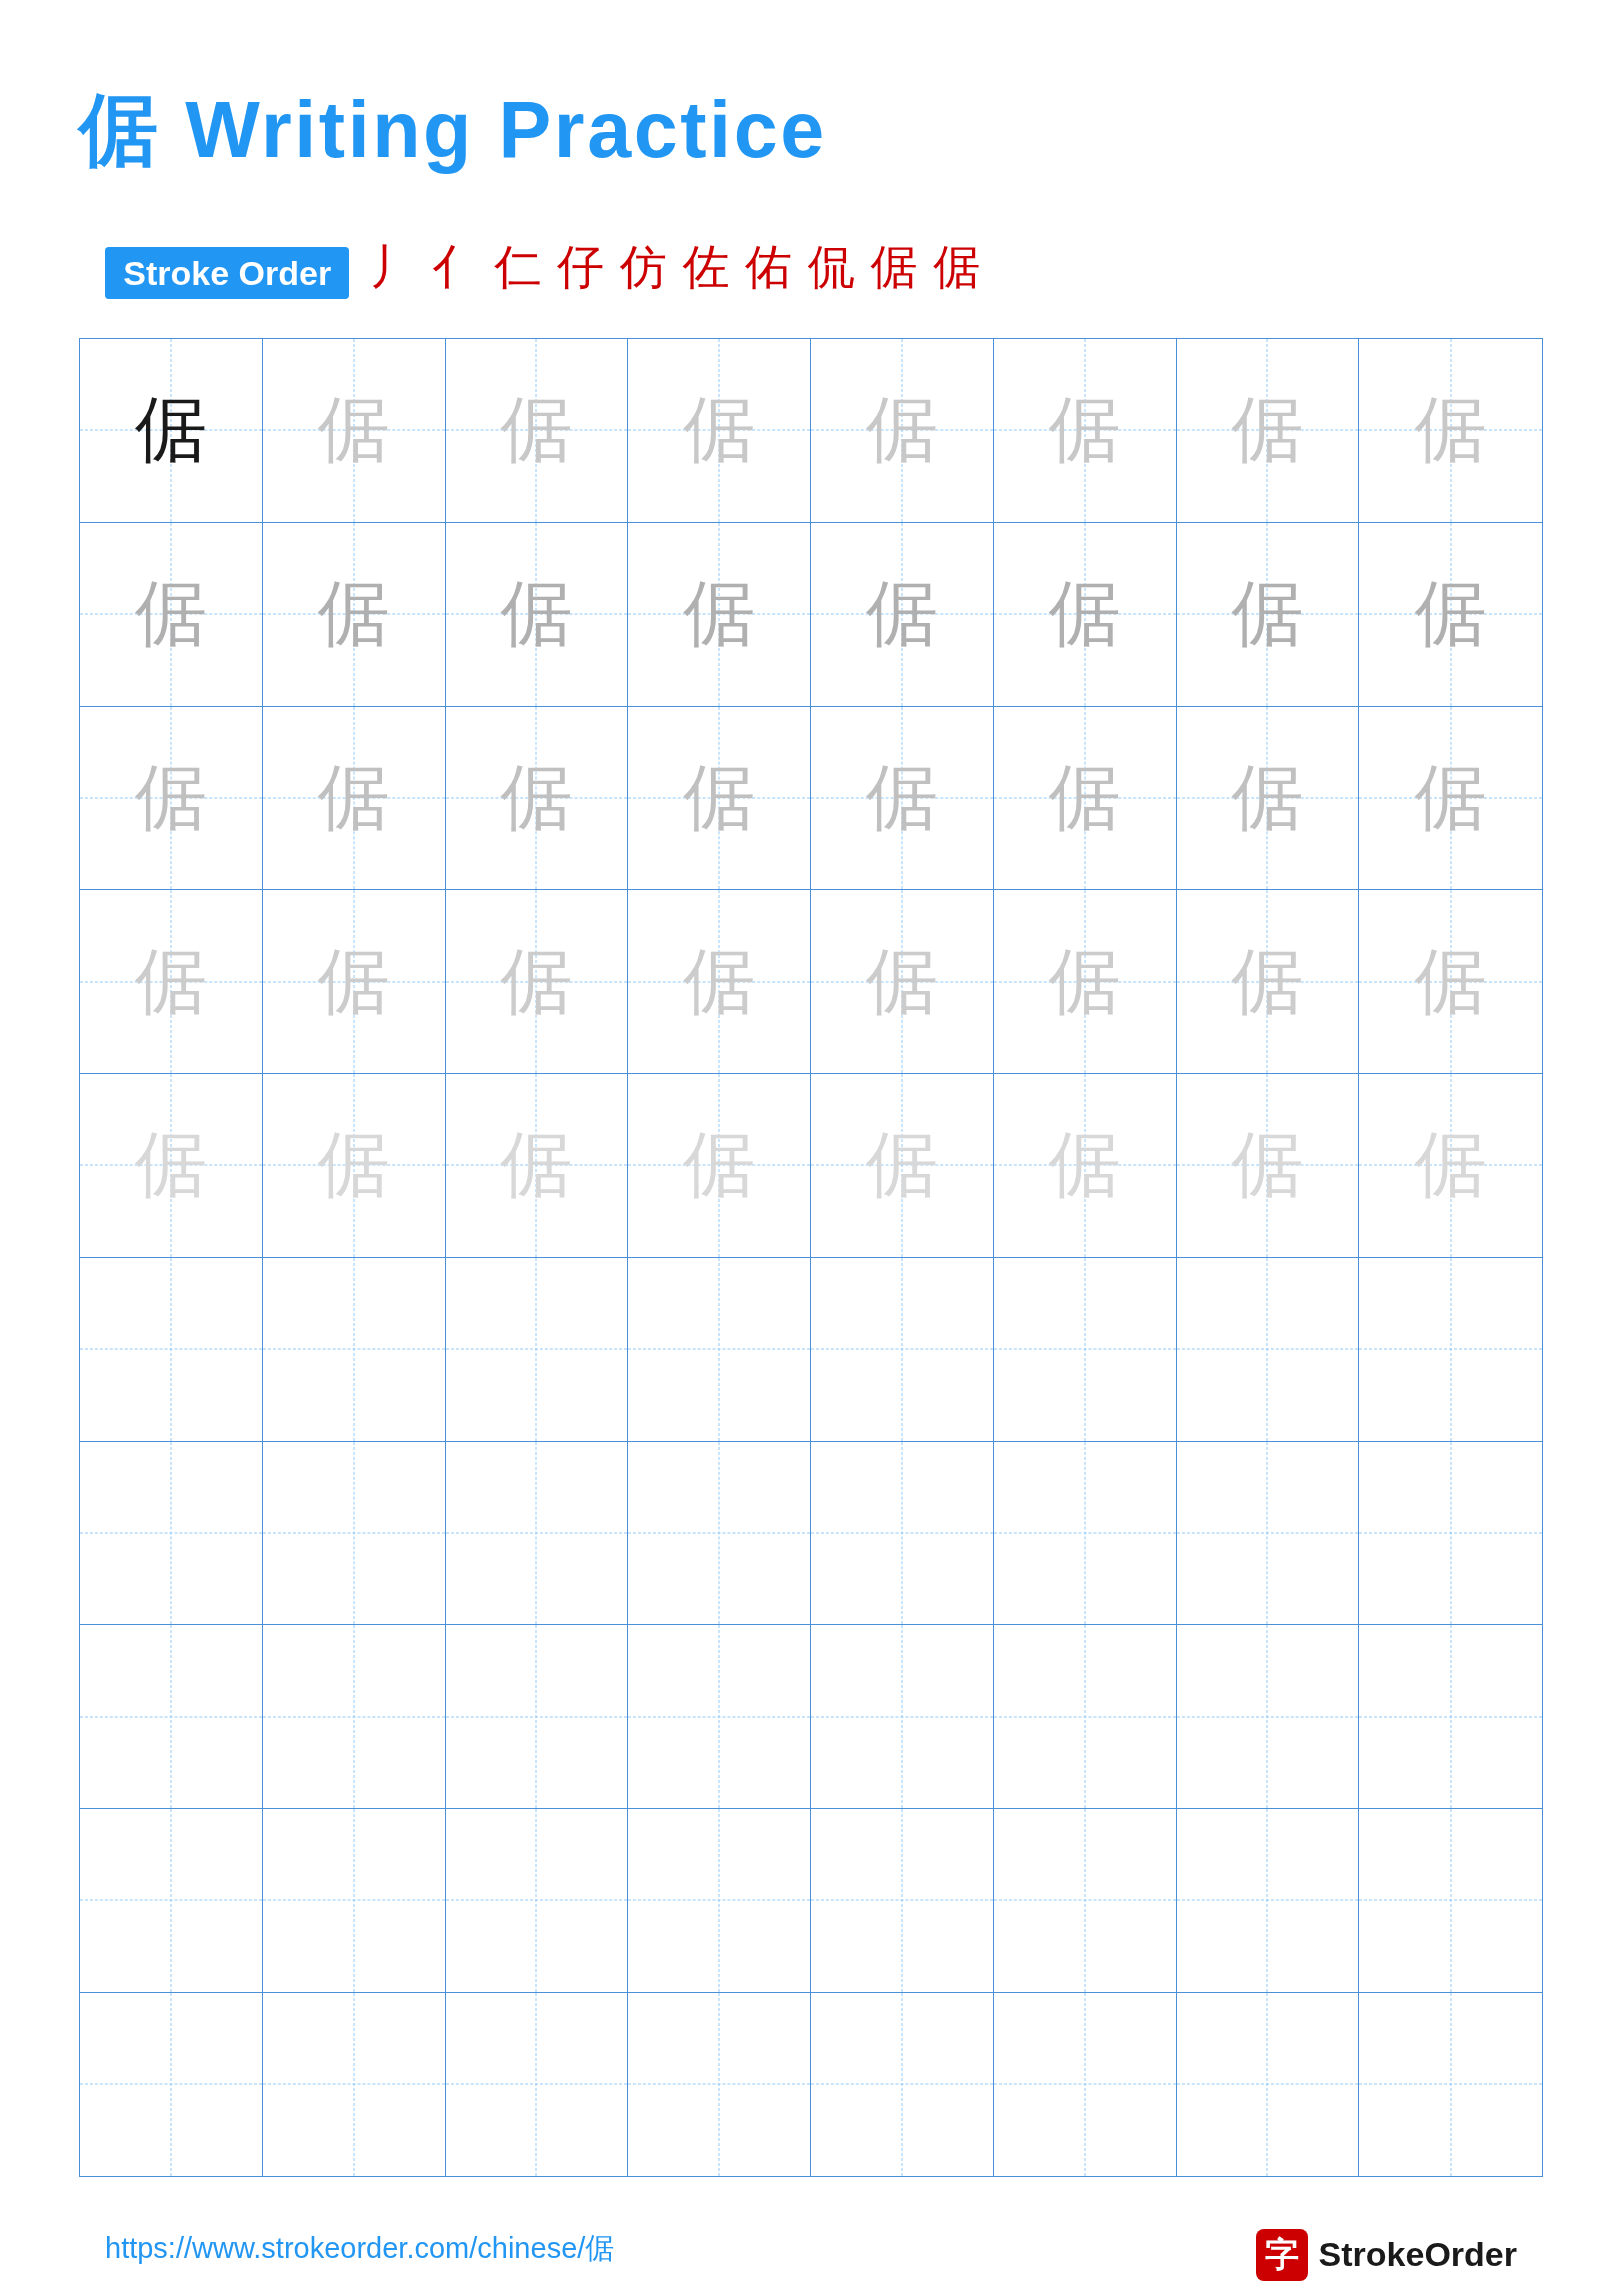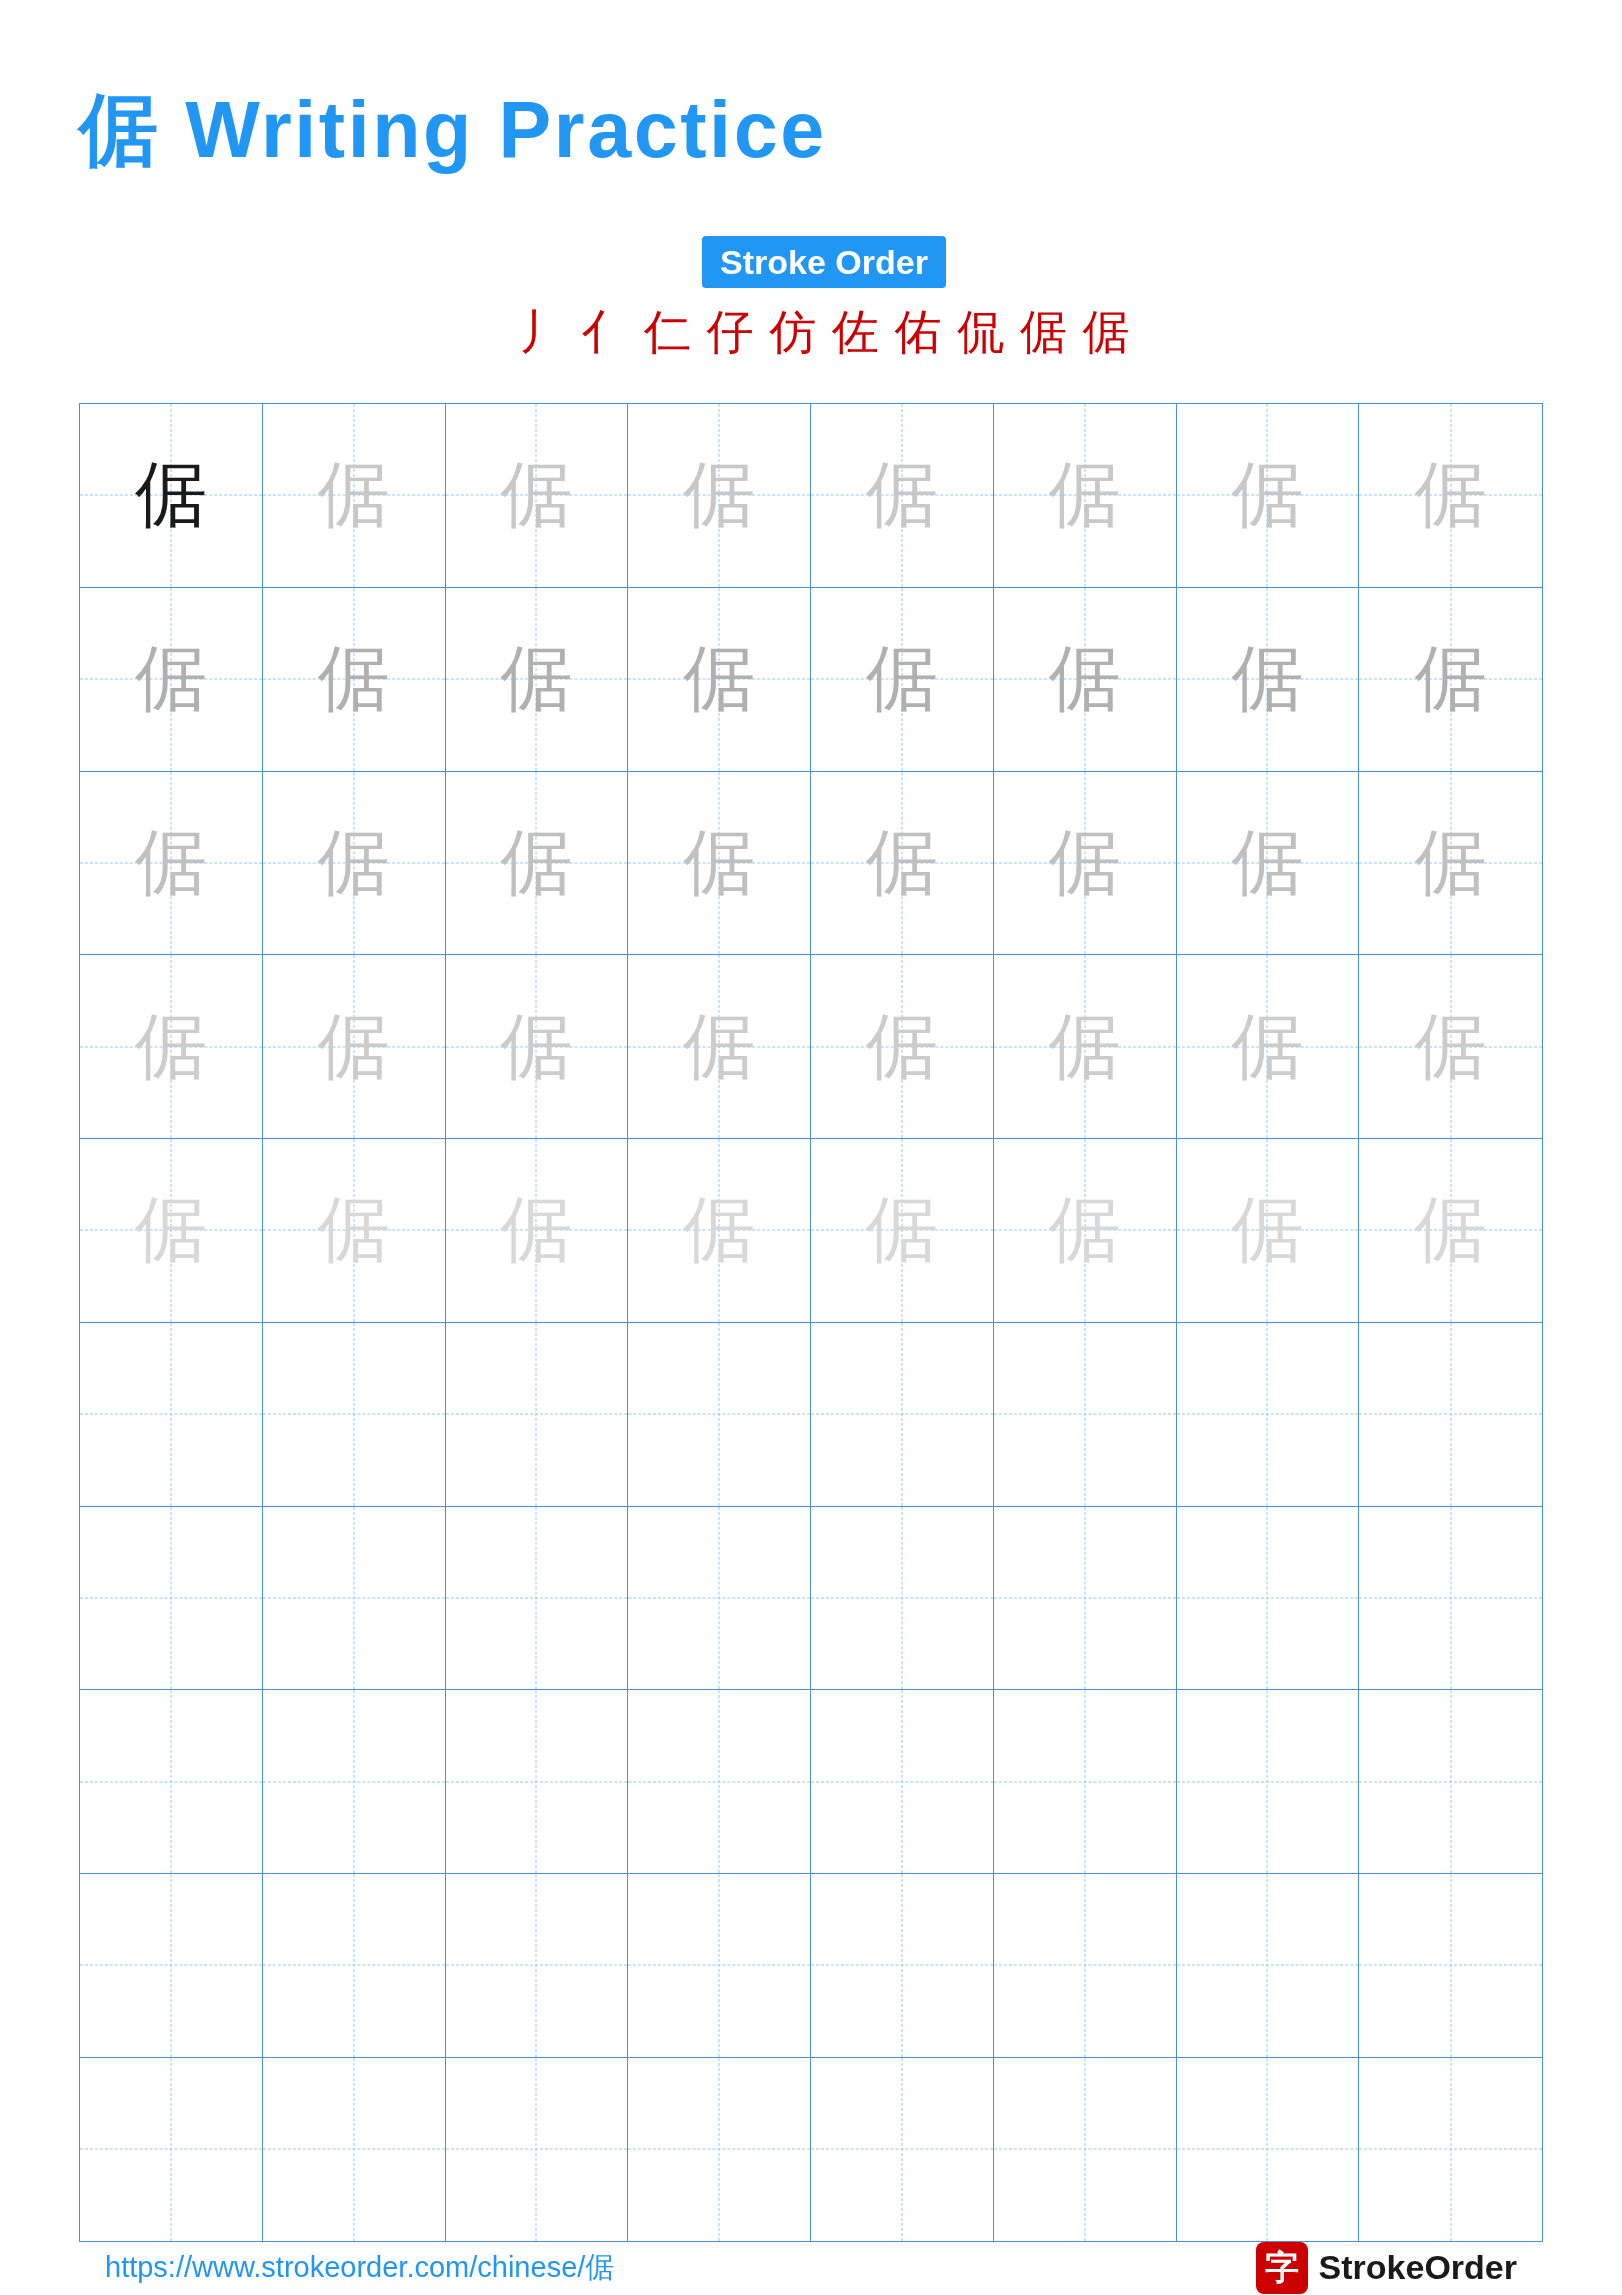--- a/index.html
+++ b/index.html
@@ -22,25 +22,24 @@
       margin-bottom: 52px;
       letter-spacing: 2.6px;
     }
 
     .page-title .char {
       color: #2196F3;
     }
 
     .stroke-order-section {
       display: flex;
-      align-items: center;
+      align-items: flex-end;
       margin-bottom: 39px;
       gap: 13px;
       padding-left: 26px;
-      flex-direction: column;
     }
 
     .stroke-order-badge {
       background: #2196F3;
       color: white;
       font-size: 34px;
       font-family: 'Arial', sans-serif;
       font-weight: bold;
       padding: 6.5px 18.3px;
       border-radius: 3.9px;
@@ -137,21 +136,21 @@
 
     
     .row-2 .cell-char { color: #b0b0b0; font-size: 72px; }
     .row-3 .cell-char { color: #c0c0c0; font-size: 72px; }
     .row-4 .cell-char { color: #cccccc; font-size: 72px; }
     .row-5 .cell-char { color: #d8d8d8; font-size: 72px; }
 
     .footer {
       display: flex;
       justify-content: space-between;
-      align-items: center;
+      margin-top: 52px;
       padding: 0 26px;
     }
 
     .footer-url {
       font-size: 29px;
       color: #2196F3;
       font-family: 'Arial', sans-serif;
     }
 
     .footer-logo {

